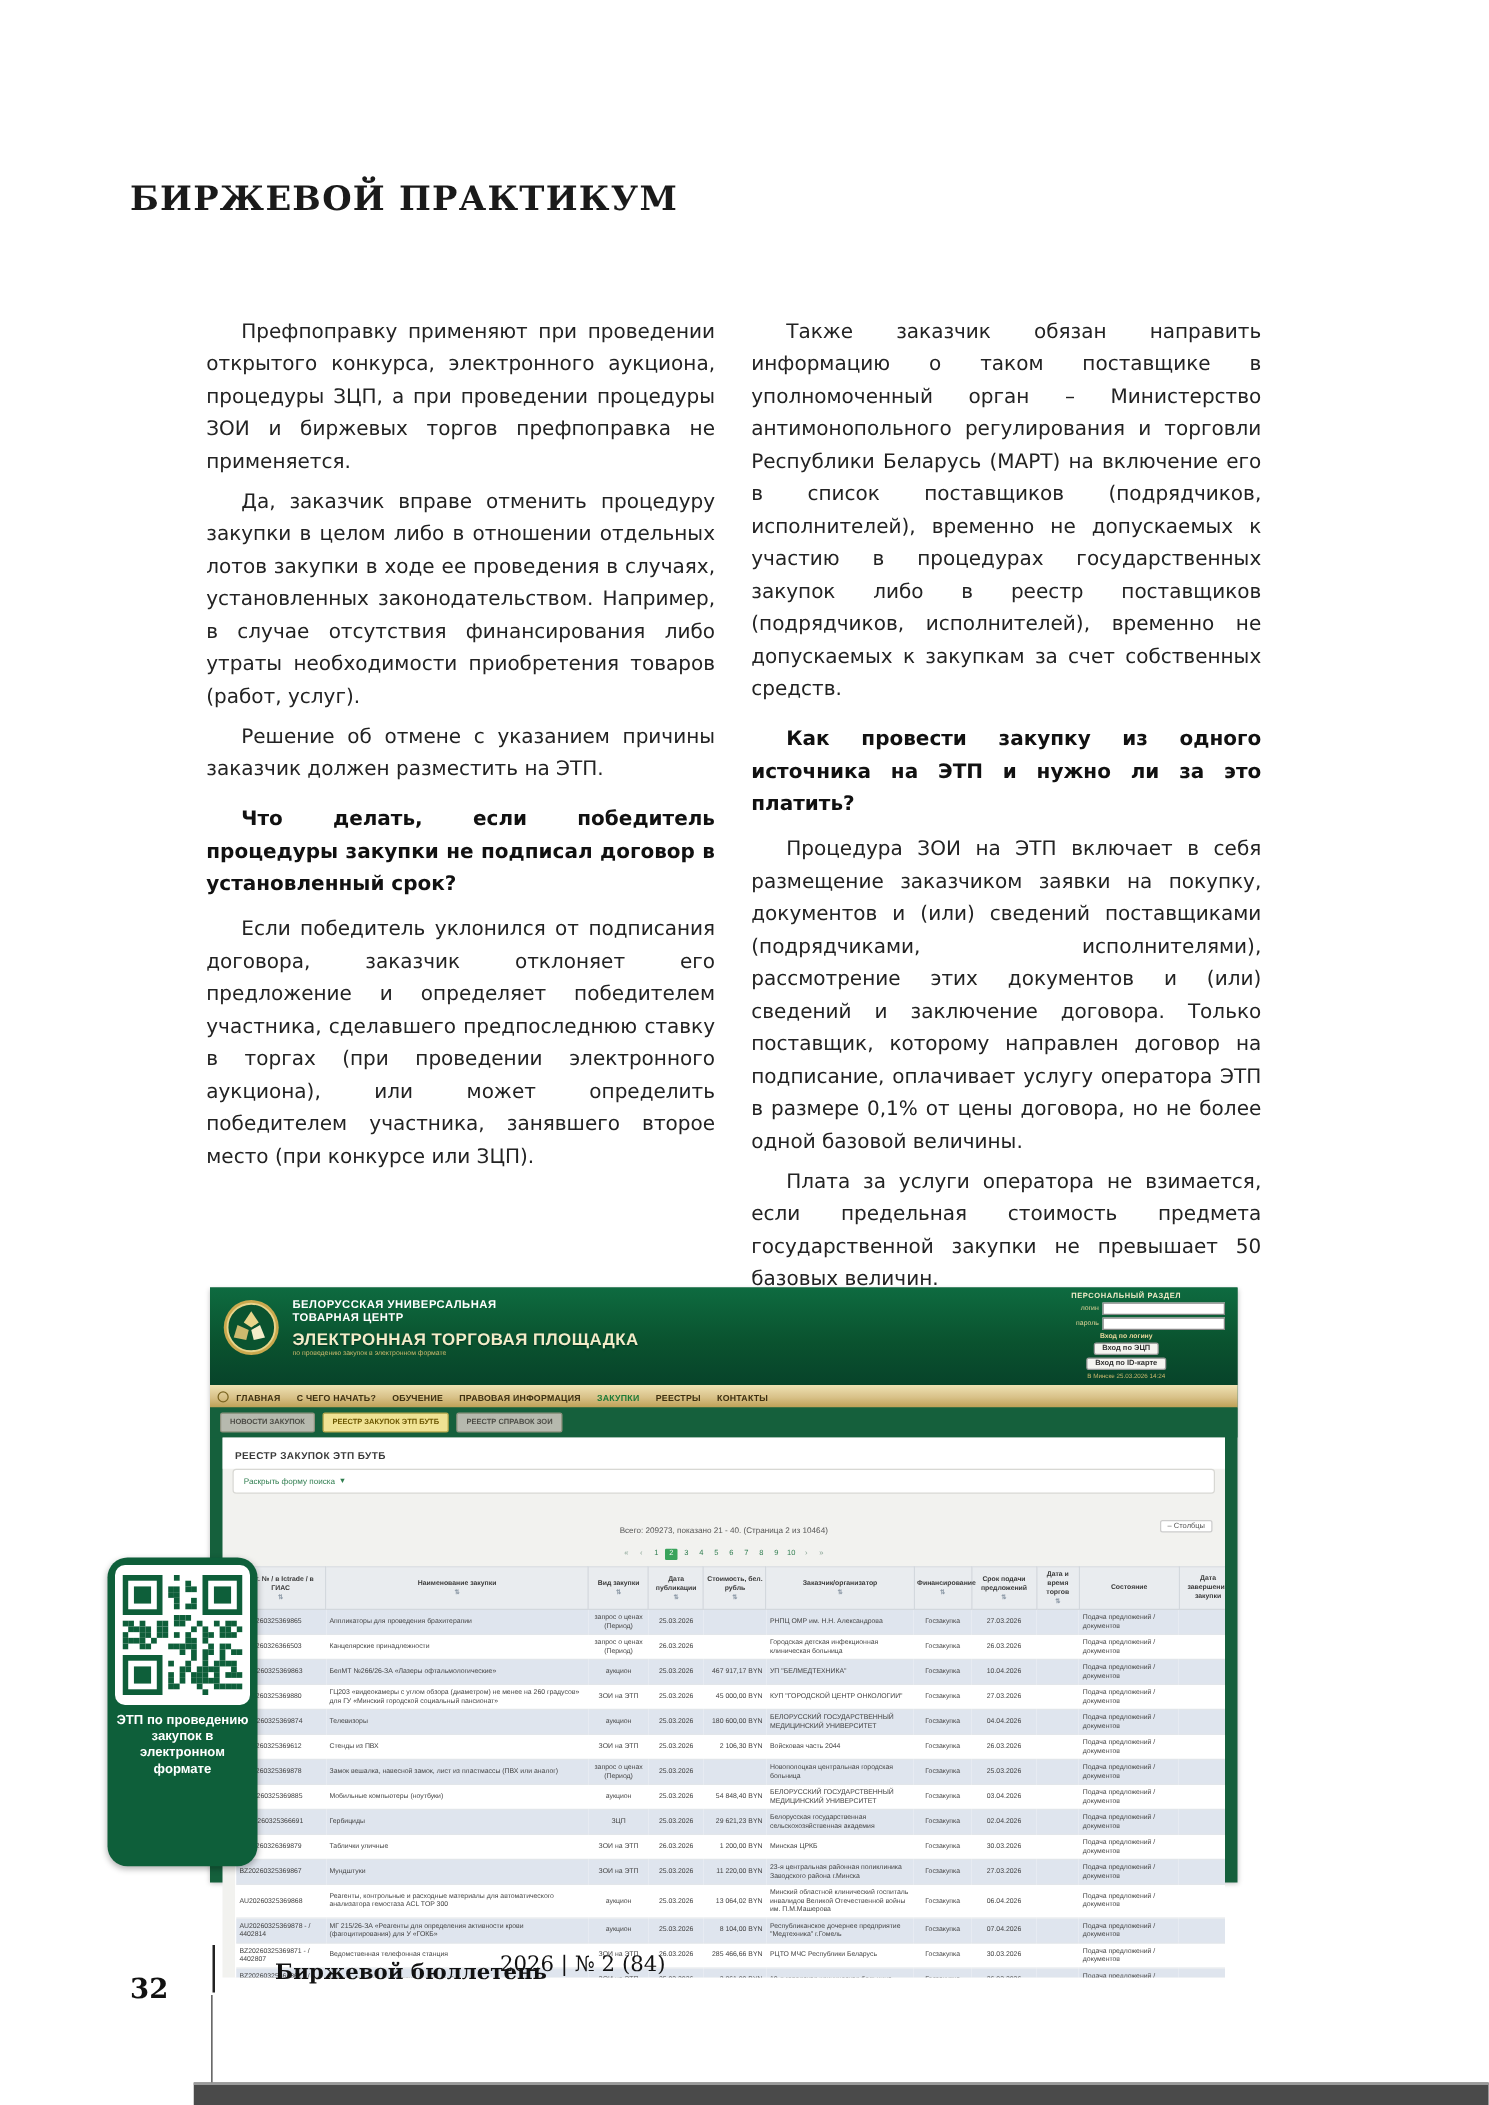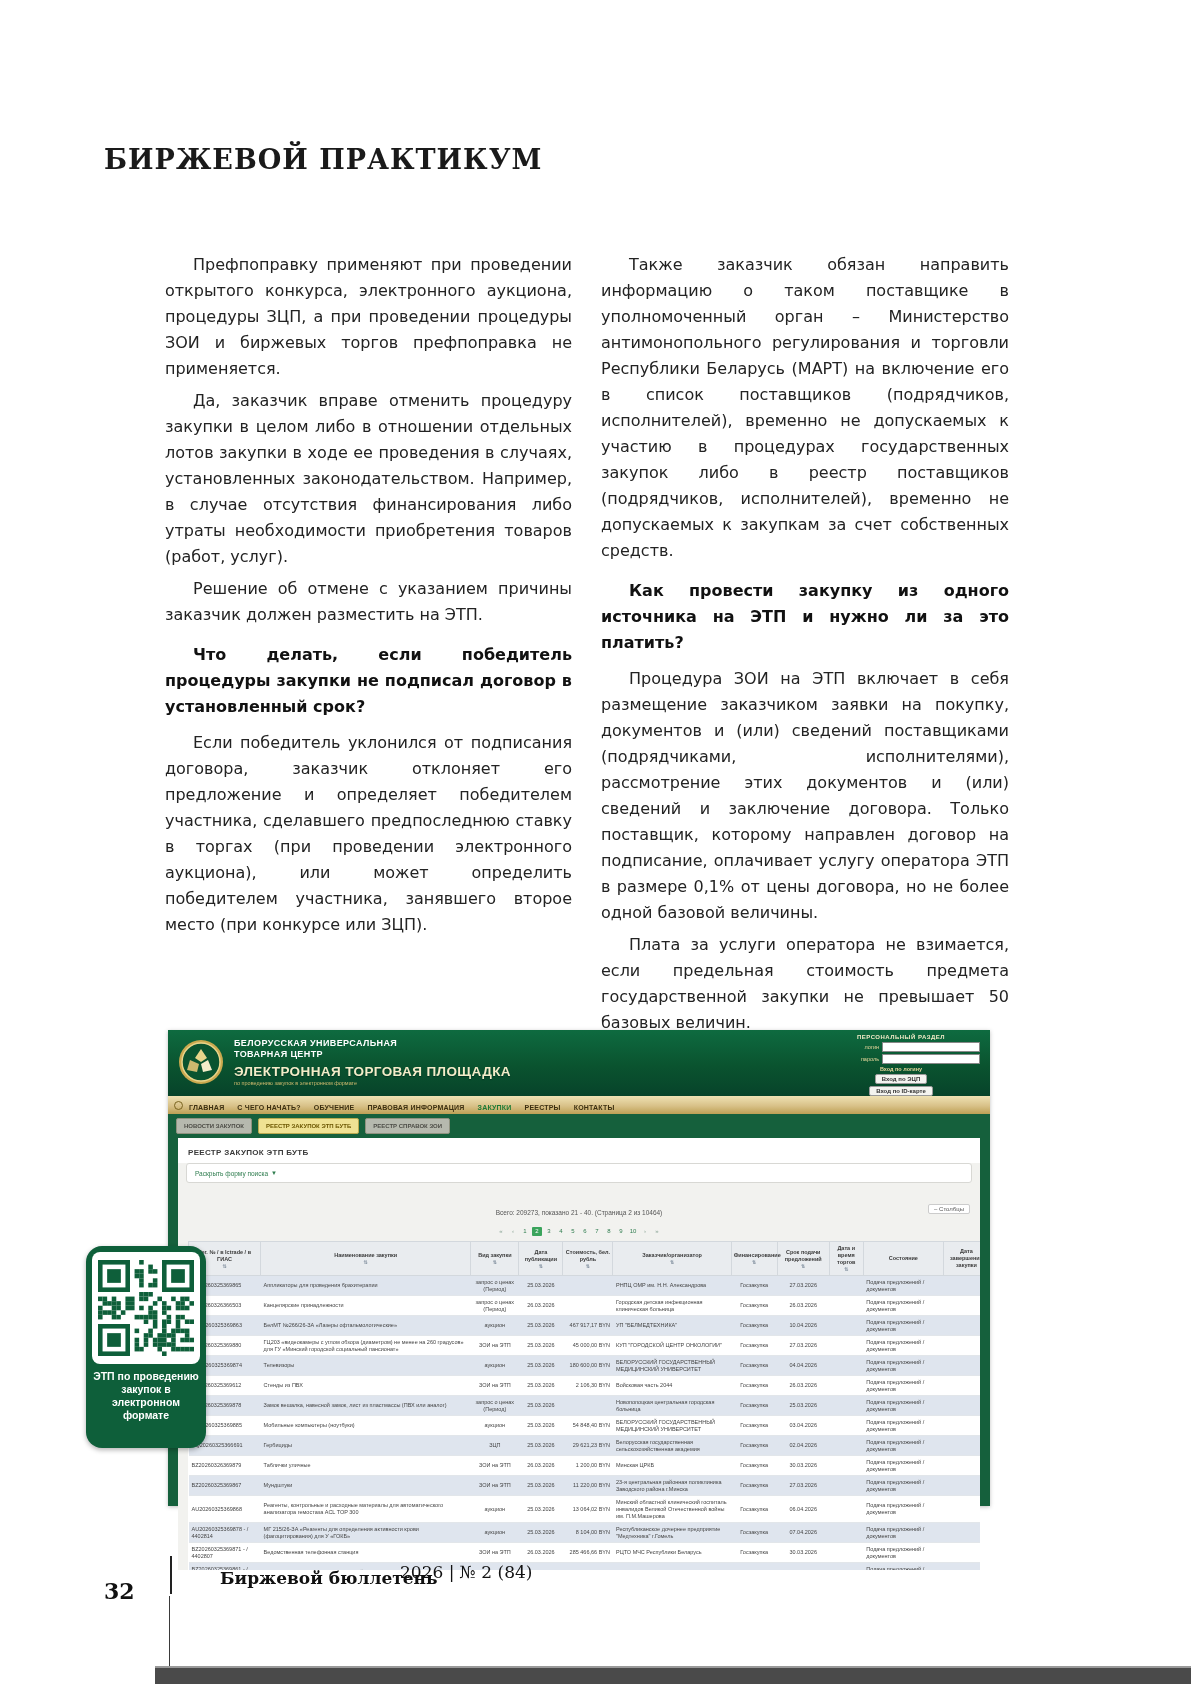--- a/index.html
+++ b/index.html
@@ -25,21 +25,21 @@
   .footer-mag{position:absolute;left:84px;top:12px;font-family:"DejaVu Serif",serif;font-weight:bold;font-size:17px;color:#111;white-space:nowrap;margin-left:32px;}
   .footer-issue{position:absolute;left:296px;top:6px;font-family:"DejaVu Serif",serif;font-weight:normal;font-size:17px;color:#111;white-space:nowrap;}
   .footer-vline{position:absolute;left:169px;top:1596px;width:1px;height:70px;background:#3a3a3a;}
   .bottom-band{position:absolute;left:155px;top:1666px;width:1036px;height:18px;background:#4a4a4a;border-top:2px solid #9a9a9a;}
   
   .shot{
     position:absolute;left:168px;top:1030px;width:822px;height:476px;
     font-family:"Liberation Sans",sans-serif;box-shadow:0 1px 4px rgba(0,0,0,.25);
     background:#15603c;
   }
-  .shot-header{position:relative;height:66px;background:linear-gradient(180deg,#0e6b40 0%,#0a532f 55%,#07432a 100%);}
+  .shot-header{position:relative;height:78px;background:linear-gradient(180deg,#0e6b40 0%,#0a532f 55%,#07432a 100%);}
   .logo{position:absolute;left:10px;top:9px;width:46px;height:46px;}
   .brand{position:absolute;left:66px;top:8px;color:#fff;}
   .brand-l1,.brand-l2{font-size:9px;font-weight:bold;letter-spacing:.4px;line-height:11px;}
   .brand-l3{font-size:13.5px;font-weight:bold;color:#f3ecc8;letter-spacing:.4px;margin-top:4px;text-shadow:0 1px 1px #032;}
   .brand-l4{font-size:5.5px;color:#cdb96e;margin-top:1px;}
   .login{position:absolute;right:10px;top:4px;width:158px;font-size:5.5px;color:#e7d79b;}
   .login-title{text-align:center;font-weight:bold;color:#f3ecc8;font-size:6px;letter-spacing:.5px;margin-bottom:2px;}
   .login-row{display:flex;align-items:center;justify-content:flex-end;margin-bottom:2px;}
   .login-row label{margin-right:3px;}
   .login-row input{width:96px;height:8px;border:1px solid #888;background:#fff;padding:0;}
@@ -78,21 +78,21 @@
     border-bottom:1px solid #e2e6ea;font-size:5.5px;color:#444;padding:2.5px 3px;vertical-align:middle;line-height:7px;
     word-wrap:break-word;overflow:hidden;
   }
   table.reg tr.odd td{background:#dfe5ee;}
   td.c-reg{color:#72809c;}
   td.c-name{color:#2f7d4f;cursor:pointer;}
   td.c-type,td.c-pub,td.c-fin,td.c-deadline,td.c-torgi{text-align:center;}
   td.c-cost{text-align:right;}
   
   .qr-card{
-    position:absolute;left:86px;top:1246px;width:120px;height:202px;background:#0e5f3a;border-radius:16px;
+    position:absolute;left:86px;top:1246px;width:120px;height:247px;background:#0e5f3a;border-radius:16px;
     box-shadow:0 2px 5px rgba(0,0,0,.3);z-index:5;padding:6px;box-sizing:border-box;
   }
   .qr-white{background:#fff;border-radius:8px;width:108px;height:112px;display:flex;align-items:center;justify-content:center;}
   .qr-label{color:#fff;font-family:"Liberation Sans",sans-serif;font-weight:bold;font-size:10.5px;line-height:13px;text-align:center;margin-top:6px;}
 </style>
 </head>
 <body>
 
 <h1 class="section-header">БИРЖЕВОЙ ПРАКТИКУМ</h1>
 

